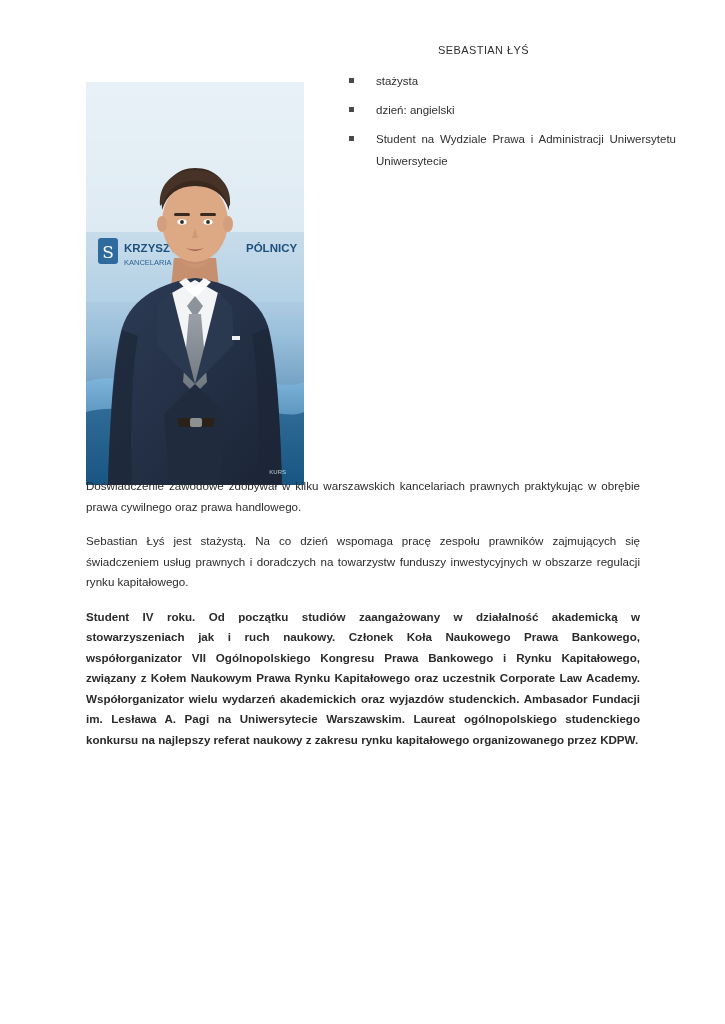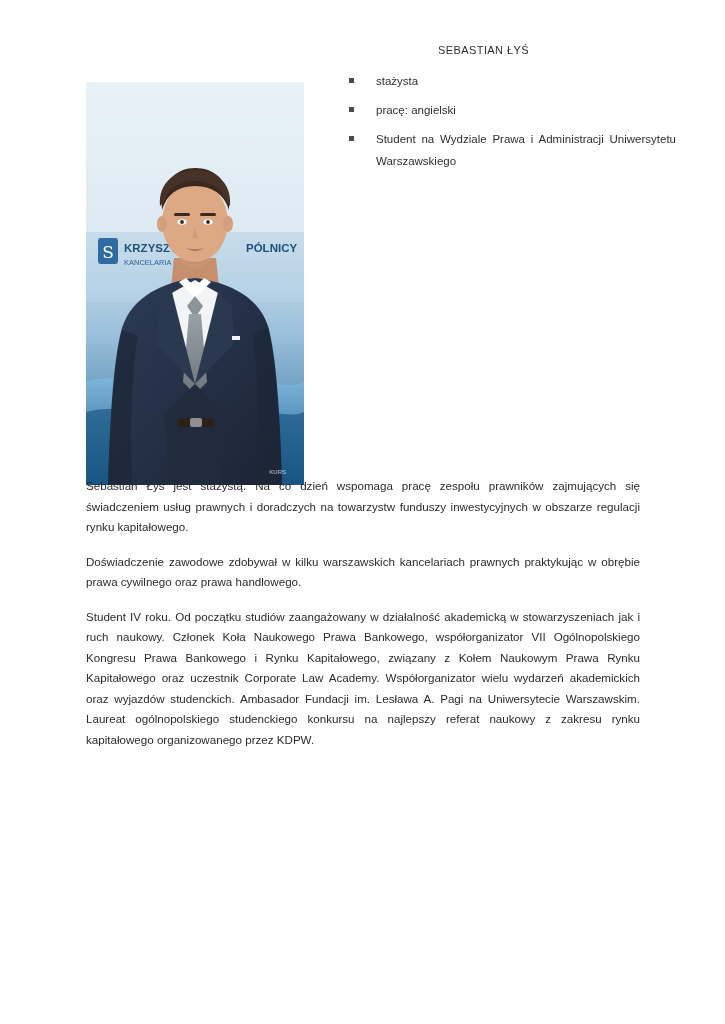--- a/index.html
+++ b/index.html
@@ -92,21 +92,21 @@
     width: 554px;
   }
   .body-copy p {
     margin: 0 0 14px 0;
     font-size: 11.6px;
     line-height: 20.5px;
     color: #2b2b2b;
     text-align: justify;
     text-justify: inter-word;
   }
-  .body-copy p:last-child { margin-bottom: 8px; }
+  .body-copy p:last-child { margin-bottom: 8px; font-weight: bold; }
 </style>
 </head>
 <body>
 
 <div class="page">
 
   <div class="header-area">
 
     <div class="photo">
       <svg width="218" height="403" viewBox="0 0 218 403" xmlns="http://www.w3.org/2000/svg">
@@ -211,29 +211,29 @@
     <div class="header-text">
       <div class="doc-title">SEBASTIAN ŁYŚ</div>
 
       <ul class="bullets">
         <li>
           <span class="sq"></span>
           <span>stażysta</span>
         </li>
         <li>
           <span class="sq"></span>
-          <span>pracę: angielski</span>
+          <span>dzień: angielski</span>
         </li>
         <li class="multiline">
           <span class="sq"></span>
-          <span>Student na Wydziale Prawa i Administracji Uniwersytetu Warszawskiego</span>
+          <span>Student na Wydziale Prawa i Administracji Uniwersytetu Uniwersytecie</span>
         </li>
       </ul>
     </div>
   </div>
 
   <div class="body-copy">
+    <p>Doświadczenie zawodowe zdobywał w kilku warszawskich kancelariach prawnych praktykując w obrębie prawa cywilnego oraz prawa handlowego.</p>
     <p>Sebastian Łyś jest stażystą. Na co dzień wspomaga pracę zespołu prawników zajmujących się świadczeniem usług prawnych i doradczych na towarzystw funduszy inwestycyjnych w obszarze regulacji rynku kapitałowego.</p>
-    <p>Doświadczenie zawodowe zdobywał w kilku warszawskich kancelariach prawnych praktykując w obrębie prawa cywilnego oraz prawa handlowego.</p>
     <p>Student IV roku. Od początku studiów zaangażowany w działalność akademicką w stowarzyszeniach jak i ruch naukowy. Członek Koła Naukowego Prawa Bankowego, współorganizator VII Ogólnopolskiego Kongresu Prawa Bankowego i Rynku Kapitałowego, związany z Kołem Naukowym Prawa Rynku Kapitałowego oraz uczestnik Corporate Law Academy. Współorganizator wielu wydarzeń akademickich oraz wyjazdów studenckich. Ambasador Fundacji im. Lesława A. Pagi na Uniwersytecie Warszawskim. Laureat ogólnopolskiego studenckiego konkursu na najlepszy referat naukowy z zakresu rynku kapitałowego organizowanego przez KDPW.</p>
   </div>
 
 </div>
 
 </body></html>

